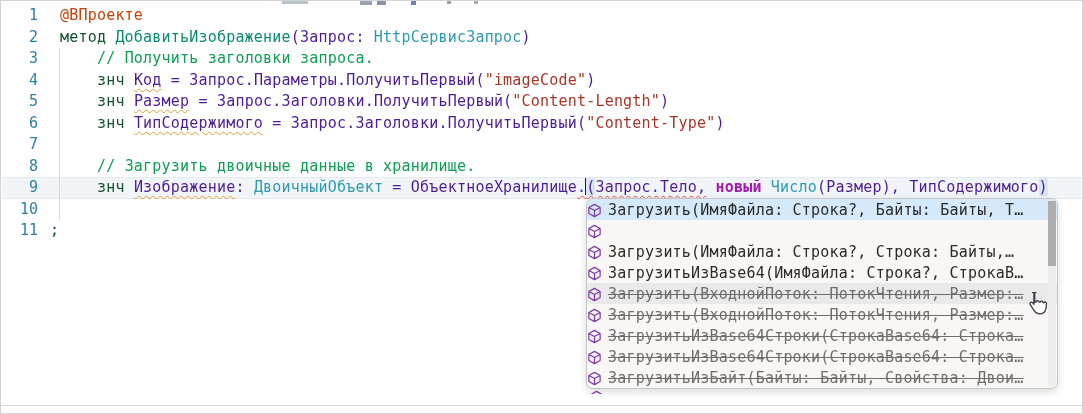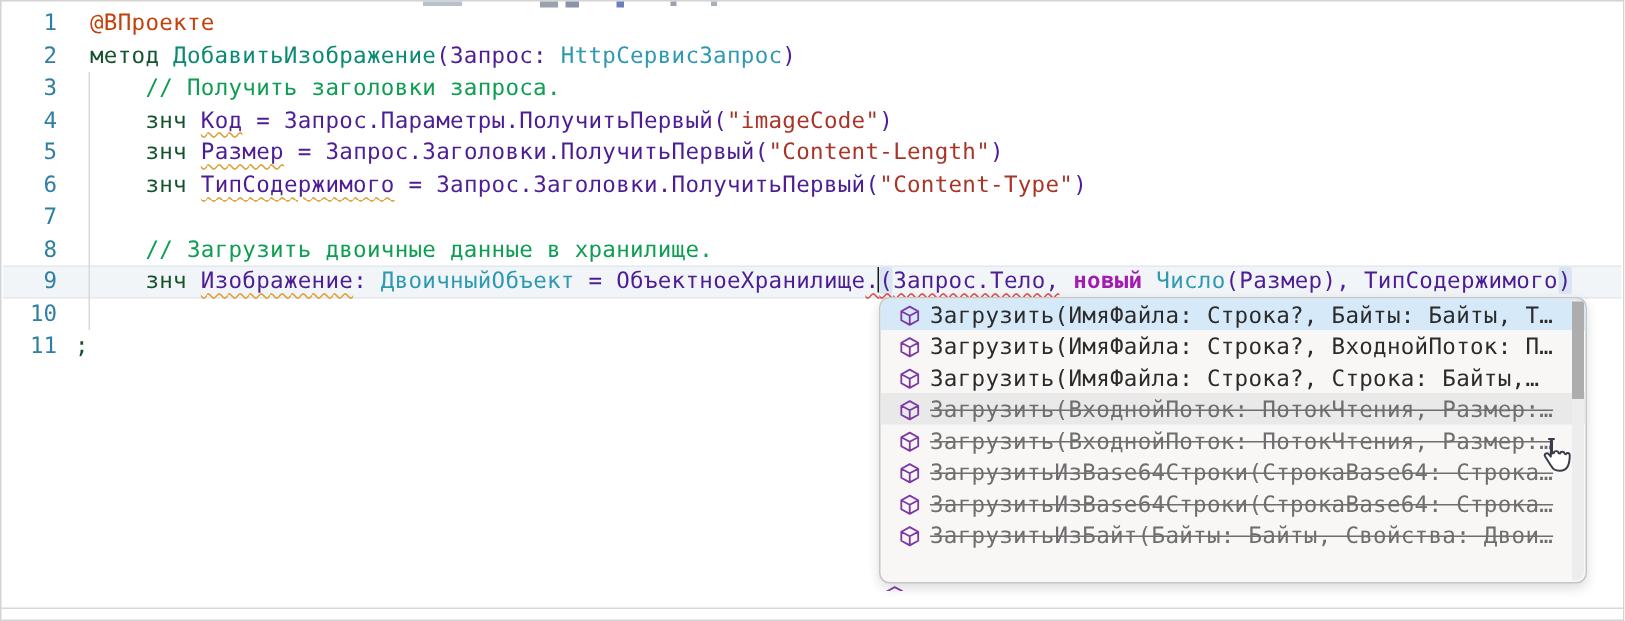--- a/index.html
+++ b/index.html
@@ -32,21 +32,21 @@
   .bh{background:#d9e6f2;border-radius:2px;}
   .dedent{position:relative;left:-10px;}
   .caret{display:inline-block;width:0;height:17px;border-left:1.6px solid #1a1a1a;
          vertical-align:-3px;margin-left:-1px;}
 
   
   .popup{position:absolute;left:585px;top:197px;width:472px;height:191px;background:#f8f7f6;
          border:1px solid #c6c6c6;border-radius:7px;box-sizing:border-box;
          box-shadow:0 3px 8px rgba(0,0,0,0.14);overflow:hidden;}
   .ac-row{height:21px;display:flex;align-items:center;white-space:pre;overflow:hidden;
-          font-size:15px;letter-spacing:0.2px;color:#2b2b2b;padding-left:12px;}
+          font-size:15px;letter-spacing:0.2px;color:#2b2b2b;padding-left:0;}
   .ac-row.sel{background:#d6e9f8;}
   .ac-row.hov{background:#e9e9e9;}
   .ac-row.dep .ac-label{color:#6e6e6e;text-decoration:line-through;text-decoration-thickness:1px;}
   .ac-icon{flex:0 0 auto;margin-right:6px;margin-top:1px;}
   .sb-track{position:absolute;top:1px;right:1px;bottom:1px;width:8px;background:#ededed;border-radius:0 6px 6px 0;}
   .sb-thumb{position:absolute;top:1px;left:0;width:8px;height:65px;background:#adadad;}
   .popup-frag{position:absolute;left:588px;top:389px;width:13px;height:4px;overflow:hidden;}
   .pointer{position:absolute;left:1022px;top:289px;}
 </style>
 </head>
@@ -83,24 +83,27 @@
 
   <div class="code"><div class="code-line"><span class="sg-ann">@ВПроекте</span></div><div class="code-line"><span class="sg-kw">метод </span><span class="sg-name">ДобавитьИзображение</span><span class="sg-txt">(Запрос: </span><span class="sg-type">HttpСервисЗапрос</span><span class="sg-txt">)</span></div><div class="code-line"><span class="sg-txt">    </span><span class="sg-cmt">// Получить заголовки запроса.</span></div><div class="code-line"><span class="sg-txt">    </span><span class="sg-kw">знч </span><span class="sg-txt u-warn">Код</span><span class="sg-txt"> = Запрос.Параметры.ПолучитьПервый(</span><span class="sg-str">"imageCode"</span><span class="sg-txt">)</span></div><div class="code-line"><span class="sg-txt">    </span><span class="sg-kw">знч </span><span class="sg-txt u-warn">Размер</span><span class="sg-txt"> = Запрос.Заголовки.ПолучитьПервый(</span><span class="sg-str">"Content-Length"</span><span class="sg-txt">)</span></div><div class="code-line"><span class="sg-txt">    </span><span class="sg-kw">знч </span><span class="sg-txt u-warn">ТипСодержимого</span><span class="sg-txt"> = Запрос.Заголовки.ПолучитьПервый(</span><span class="sg-str">"Content-Type"</span><span class="sg-txt">)</span></div><div class="code-line"></div><div class="code-line"><span class="sg-txt">    </span><span class="sg-cmt">// Загрузить двоичные данные в хранилище.</span></div><div class="code-line"><span class="sg-txt">    </span><span class="sg-kw">знч </span><span class="sg-txt u-warn">Изображение</span><span class="sg-txt">: </span><span class="sg-type">ДвоичныйОбъект</span><span class="sg-txt"> = ОбъектноеХранилище</span><span class="sg-txt u-err">.</span><span class="caret"></span><span class="sg-txt u-err bh">(</span><span class="sg-txt u-err">Запрос.Тело,</span><span class="sg-txt"> </span><span class="sg-new">новый </span><span class="sg-type">Число</span><span class="sg-txt">(Размер), ТипСодержимого</span><span class="sg-txt bh">)</span></div><div class="code-line"></div><div class="code-line"><span class="sg-kw dedent">;</span></div></div>
 
   <div class="popup">
     <div>
         <div class="ac-row sel"><svg class="ac-icon" width="15" height="15" viewBox="0 0 16 16">
             <path d="M8 1.5 L14 4.75 V11.25 L8 14.5 L2 11.25 V4.75 Z M2 4.75 L8 8 L14 4.75 M8 8 V14.5" fill="none" stroke="#7d3aa5" stroke-width="1.3" stroke-linejoin="round"></path>
           </svg><span class="ac-label">Загрузить(ИмяФайла: Строка?, Байты: Байты, Т…</span></div>
         <div class="ac-row"><svg class="ac-icon" width="15" height="15" viewBox="0 0 16 16">
             <path d="M8 1.5 L14 4.75 V11.25 L8 14.5 L2 11.25 V4.75 Z M2 4.75 L8 8 L14 4.75 M8 8 V14.5" fill="none" stroke="#7d3aa5" stroke-width="1.3" stroke-linejoin="round"></path>
-          </svg><span class="ac-label">Загрузить(ИмяФайла: Строка?, ВходнойПоток: П…</span></div>
+          </svg></div>
         <div class="ac-row"><svg class="ac-icon" width="15" height="15" viewBox="0 0 16 16">
             <path d="M8 1.5 L14 4.75 V11.25 L8 14.5 L2 11.25 V4.75 Z M2 4.75 L8 8 L14 4.75 M8 8 V14.5" fill="none" stroke="#7d3aa5" stroke-width="1.3" stroke-linejoin="round"></path>
           </svg><span class="ac-label">Загрузить(ИмяФайла: Строка?, Строка: Байты,…</span></div>
+        <div class="ac-row"><svg class="ac-icon" width="15" height="15" viewBox="0 0 16 16">
+            <path d="M8 1.5 L14 4.75 V11.25 L8 14.5 L2 11.25 V4.75 Z M2 4.75 L8 8 L14 4.75 M8 8 V14.5" fill="none" stroke="#7d3aa5" stroke-width="1.3" stroke-linejoin="round"></path>
+          </svg><span class="ac-label">ЗагрузитьИзBase64(ИмяФайла: Строка?, СтрокаВ…</span></div>
         <div class="ac-row hov dep"><svg class="ac-icon" width="15" height="15" viewBox="0 0 16 16">
             <path d="M8 1.5 L14 4.75 V11.25 L8 14.5 L2 11.25 V4.75 Z M2 4.75 L8 8 L14 4.75 M8 8 V14.5" fill="none" stroke="#7d3aa5" stroke-width="1.3" stroke-linejoin="round"></path>
           </svg><span class="ac-label">Загрузить(ВходнойПоток: ПотокЧтения, Размер:…</span></div>
         <div class="ac-row dep"><svg class="ac-icon" width="15" height="15" viewBox="0 0 16 16">
             <path d="M8 1.5 L14 4.75 V11.25 L8 14.5 L2 11.25 V4.75 Z M2 4.75 L8 8 L14 4.75 M8 8 V14.5" fill="none" stroke="#7d3aa5" stroke-width="1.3" stroke-linejoin="round"></path>
           </svg><span class="ac-label">Загрузить(ВходнойПоток: ПотокЧтения, Размер:…</span></div>
         <div class="ac-row dep"><svg class="ac-icon" width="15" height="15" viewBox="0 0 16 16">
             <path d="M8 1.5 L14 4.75 V11.25 L8 14.5 L2 11.25 V4.75 Z M2 4.75 L8 8 L14 4.75 M8 8 V14.5" fill="none" stroke="#7d3aa5" stroke-width="1.3" stroke-linejoin="round"></path>
           </svg><span class="ac-label">ЗагрузитьИзBase64Строки(СтрокаBase64: Строка…</span></div>
         <div class="ac-row dep"><svg class="ac-icon" width="15" height="15" viewBox="0 0 16 16">

